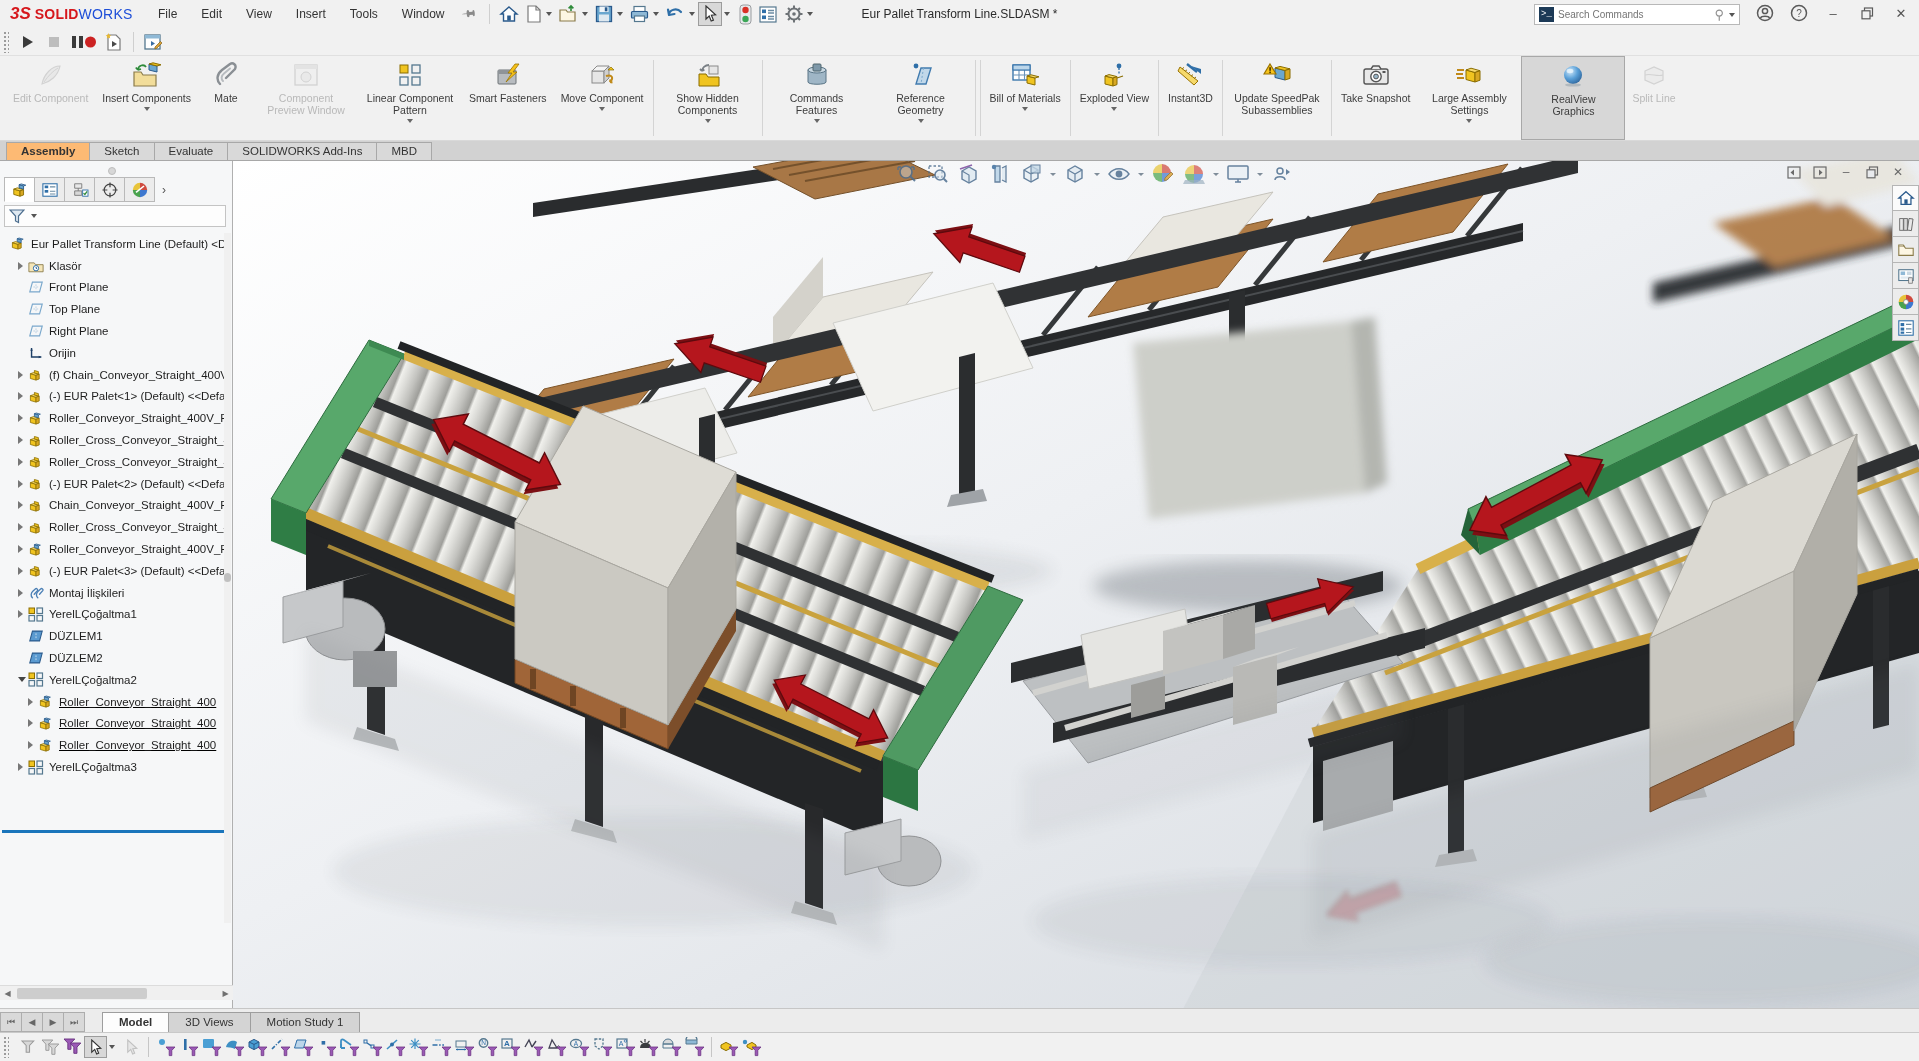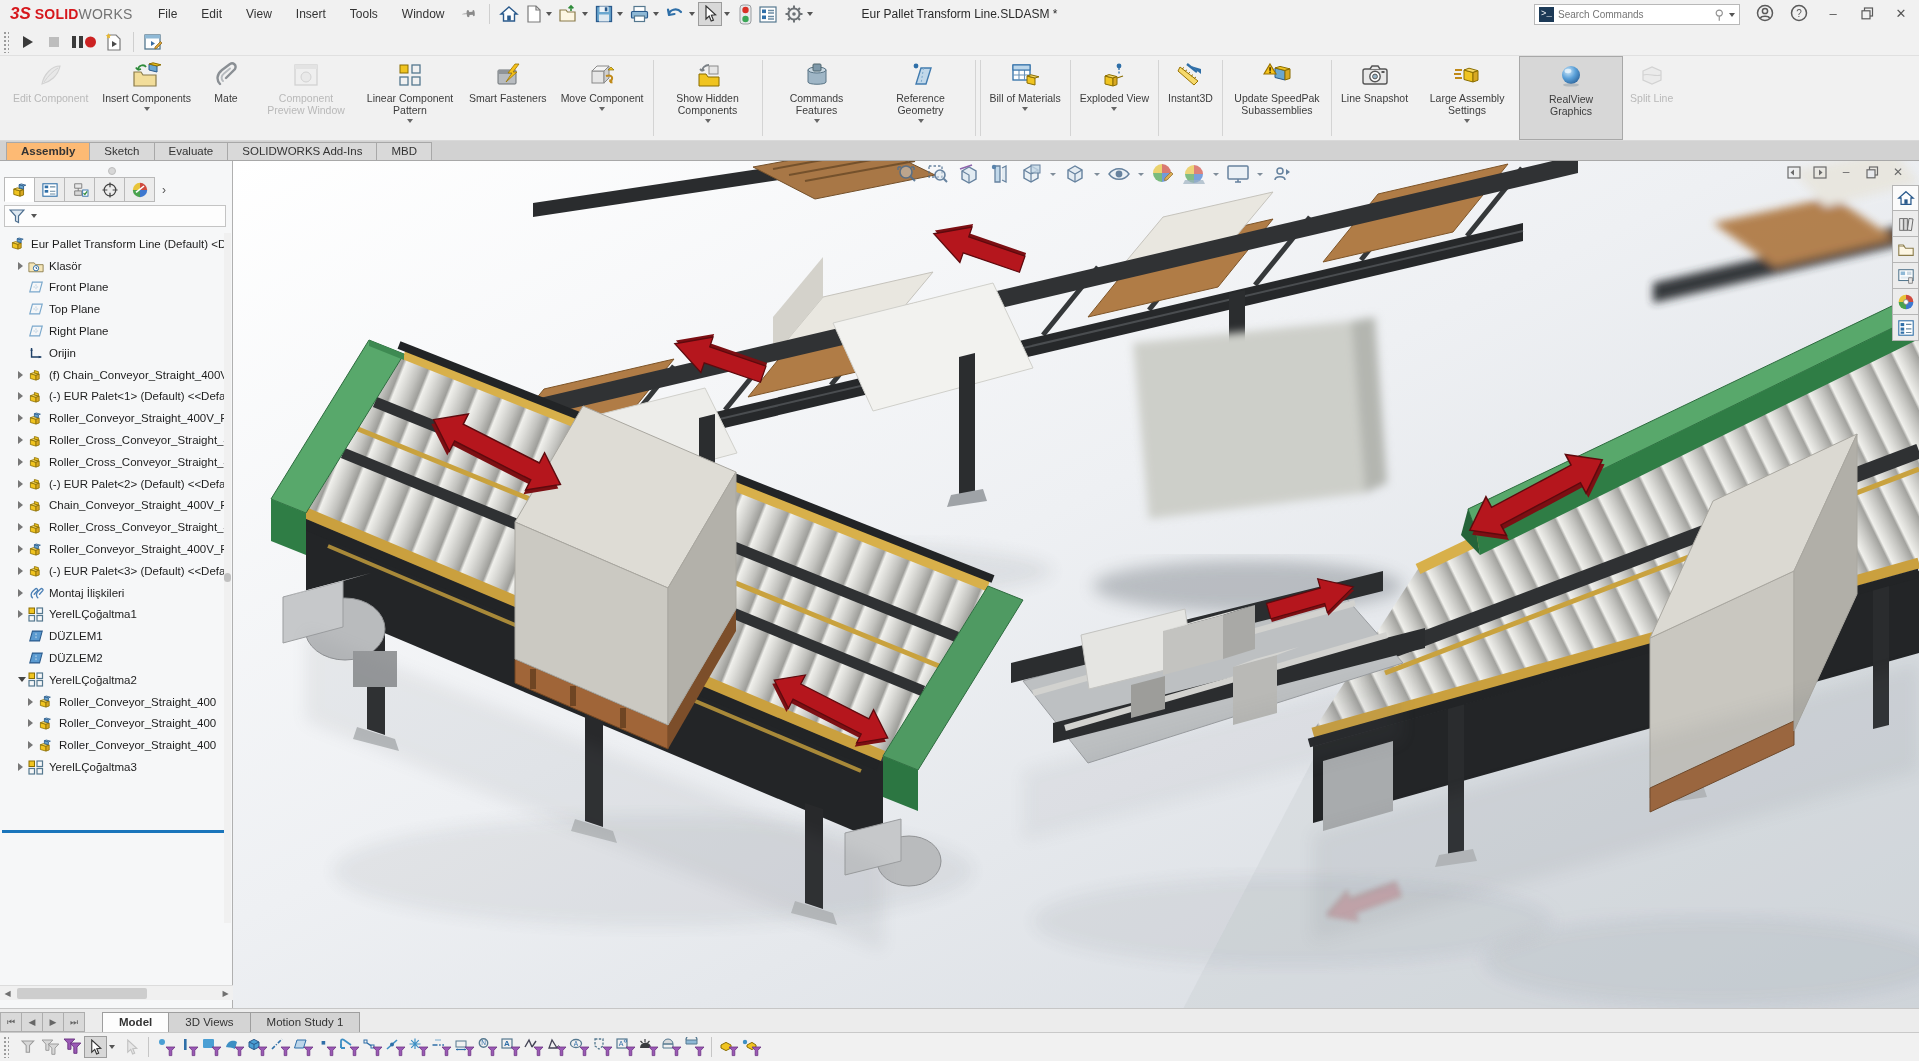--- a/index.html
+++ b/index.html
@@ -4,21 +4,21 @@
 <style>
   * { margin:0; padding:0; box-sizing:border-box; }
   html,body { width:1919px; height:1061px; overflow:hidden; font-family:"Liberation Sans",sans-serif; background:#f1f1f1; }
   #app { position:relative; width:1919px; height:1061px; background:#f1f1f1; }
 
   
   #menubar { position:absolute; left:0; top:0; width:1919px; height:28px; background:#f1f1f1; display:flex; align-items:center; }
   #logo { display:flex; align-items:baseline; margin-left:10px; width:130px; }
   #logo .dslogo { color:#d6171c; font-size:17px; font-weight:bold; font-style:italic; margin-right:4px; }
   #logo .b1 { color:#d6171c; font-weight:bold; font-size:14px; letter-spacing:.2px; }
-  #logo .b2 { color:#737373; font-size:14px; letter-spacing:.2px; }
+  #logo .b2 { color:#1d4ed8; font-size:14px; letter-spacing:.2px; }
   #menus { display:flex; gap:4px; margin-left:8px; }
   .menu-item { font-size:12px; color:#333; padding:4px 10px; cursor:default; }
   #pin-icon { margin:0 8px; color:#8a8a8a; font-size:13px; transform:rotate(40deg); }
   .vsep { width:1px; height:20px; background:#cfcfcf; margin:0 6px; }
   .qbtn { display:flex; align-items:center; padding:2px 3px; height:24px; }
   .qbtn svg { display:block; }
   .dd { width:0; height:0; border-left:3.5px solid transparent; border-right:3.5px solid transparent; border-top:4px solid #555; margin-left:3px; }
   .qbtn.pressed { background:#d8d8d8; border:1px solid #9c9c9c; }
   #title { position:absolute; left:0; right:0; top:0; height:28px; line-height:28px; text-align:center; font-size:12px; color:#2b2b2b; pointer-events:none; }
   #searchbox { position:absolute; left:1534px; top:4px; width:206px; height:21px; background:#fff; border:1px solid #b8b8b8; display:flex; align-items:center; }
@@ -76,21 +76,21 @@
   #filterrow { position:absolute; left:4px; top:44px; width:222px; height:22px; border:1px solid #c4c4c4; background:#fdfdfd; display:flex; align-items:center; padding-left:4px; gap:3px; }
   #tree { position:absolute; left:0; top:72px; width:226px; }
   .trow { display:flex; align-items:center; height:21.8px; white-space:nowrap; overflow:hidden; }
   .trow .arr { width:10px; margin-left:6px; flex:none; display:flex; }
   .tri-r { width:0; height:0; border-top:4px solid transparent; border-bottom:4px solid transparent; border-left:5px solid #777; }
   .tri-d { width:0; height:0; border-left:4px solid transparent; border-right:4px solid transparent; border-top:5px solid #444; }
   .trow .ticon { width:17px; flex:none; display:flex; margin-right:4px; }
   .trow .tlabel { font-size:11.5px; color:#1d1d1d; }
   .lvl0 { padding-left:10px; }
   .lvl1 { padding-left:12px; }
-  .lvl2 { padding-left:22px; }
+  .lvl2 { padding-left:22px;text-decoration:underline; }
   .noarrow .arr .tri-r { visibility:hidden; }
   #rollback { position:absolute; left:2px; top:669px; width:224px; height:3px; background:#1a75bb; }
   #vscroll { position:absolute; right:1px; top:72px; width:7px; height:690px; background:#f0f0f0; }
   #vthumb { position:absolute; left:0px; top:340px; width:7px; height:9px; border-radius:4px; background:#c0c0c0; }
   #hscroll { position:absolute; left:0; bottom:8px; width:233px; height:15px; background:#f0f0f0; border-top:1px solid #dcdcdc; display:flex; align-items:center; }
   .harr { width:15px; height:15px; display:flex; align-items:center; justify-content:center; color:#707070; font-size:8px; }
   #htrack { flex:1; height:13px; background:#f0f0f0; position:relative; }
   #hthumb { position:absolute; left:2px; top:1px; width:130px; height:11px; background:#cdcdcd; border-radius:2px; }
 
   
@@ -439,21 +439,21 @@
     <div class="rbtn">
       <div class="ricon">
           <svg width="28" height="26" viewBox="0 0 28 26">
             <rect x="2" y="7" width="24" height="15" rx="2" fill="#e8e8e8" stroke="#555" stroke-width="1.4"></rect>
             <path d="M9 7 L11 4 L17 4 L19 7" fill="#e8e8e8" stroke="#555" stroke-width="1.4"></path>
             <circle cx="14" cy="14.5" r="5.2" fill="#fff" stroke="#555" stroke-width="1.4"></circle>
             <circle cx="14" cy="14.5" r="2.4" fill="#9ab6c8" stroke="#555"></circle>
             <rect x="20.5" y="9" width="3" height="2" fill="#555"></rect>
           </svg>
         </div>
-      <div class="rlabel">Line Snapshot</div>
+      <div class="rlabel">Take Snapshot</div>
     </div>
     <div class="rbtn">
       <div class="ricon">
           <svg width="28" height="26" viewBox="0 0 28 26">
             <path d="M2 8 H9 M1 12 H8 M2 16 H9" stroke="#c08a1a" stroke-width="2"></path>
             <path d="M11 8 L20 10.5 L20 20 L11 17.5 Z" fill="#f0c420" stroke="#8a6d00"></path>
             <path d="M11 8 L16 6.2 L25 8.7 L20 10.5 Z" fill="#f6d96a" stroke="#8a6d00"></path>
             <path d="M20 10.5 L25 8.7 L25 18.2 L20 20 Z" fill="#d8a823" stroke="#8a6d00"></path>
           </svg>
         </div>

